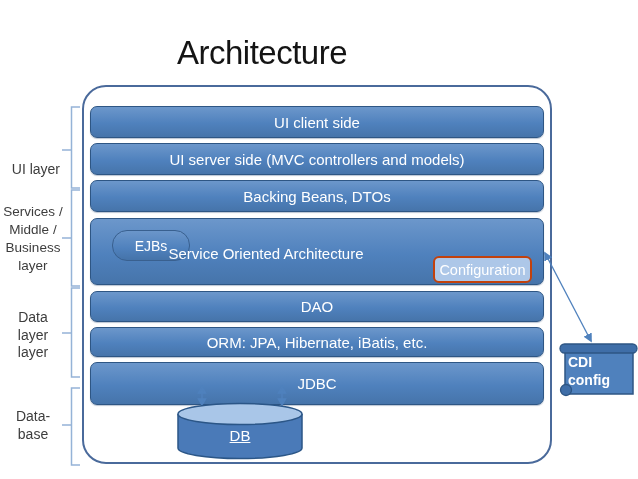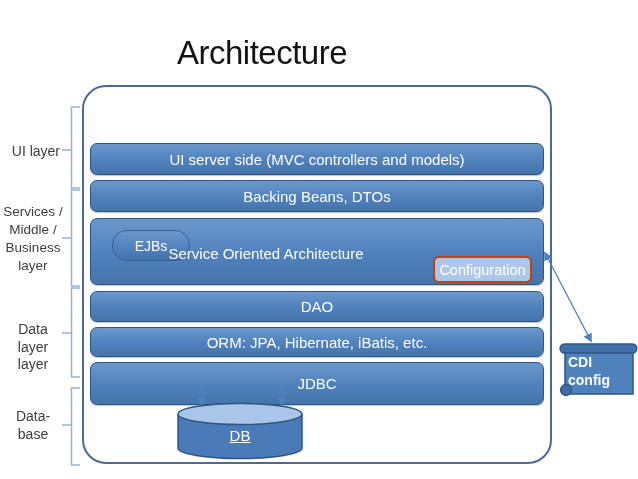--- a/index.html
+++ b/index.html
@@ -40,23 +40,23 @@
     color:#fff;font-size:15px;
   }
   .config-box{
     position:absolute;left:433px;top:256px;width:99px;height:27px;box-sizing:border-box;
     background:#adc7e8;border:2px solid #c2410c;border-radius:6px;
     color:#ffffff;font-size:14.5px;display:flex;align-items:center;justify-content:center;
   }
   .side-label{
     position:absolute;color:#3d3d3d;font-size:14px;line-height:18px;text-align:center;
   }
-  .lbl-ui{left:0;top:142px;width:60px;text-align:right;}
+  .lbl-ui{left:0;top:160px;width:60px;text-align:right;}
   .lbl-services{left:0;top:203px;width:66px;font-size:13.5px;}
-  .lbl-data{left:0;top:321px;width:66px;line-height:17.5px;}
+  .lbl-data{left:0;top:309px;width:66px;line-height:17.5px;}
   .lbl-db{left:0;top:407px;width:66px;}
   .side-label span{display:block;}
   .db-label{
     position:absolute;left:210px;top:427px;width:60px;text-align:center;
     color:#fff;font-size:15px;text-decoration:underline;
   }
   .cdi-label{
     position:absolute;left:568px;top:353px;width:62px;text-align:left;
     color:#fff;font-size:14px;line-height:18px;font-weight:bold;
   }
@@ -64,20 +64,23 @@
 </style>
 </head>
 <body>
 
 <div class="stage">
 
   <div class="title">Architecture</div>
 
   <div class="container-box"></div>
 
+  <div class="bar bar-1">
+    <span>UI client side</span>
+  </div>
   <div class="bar bar-2">
     <span>UI server side (MVC controllers and models)</span>
   </div>
   <div class="bar bar-3">
     <span>Backing Beans, DTOs</span>
   </div>
   <div class="bar bar-soa"></div>
   <div class="ejbs-box">
     <span>EJBs</span>
   </div>

